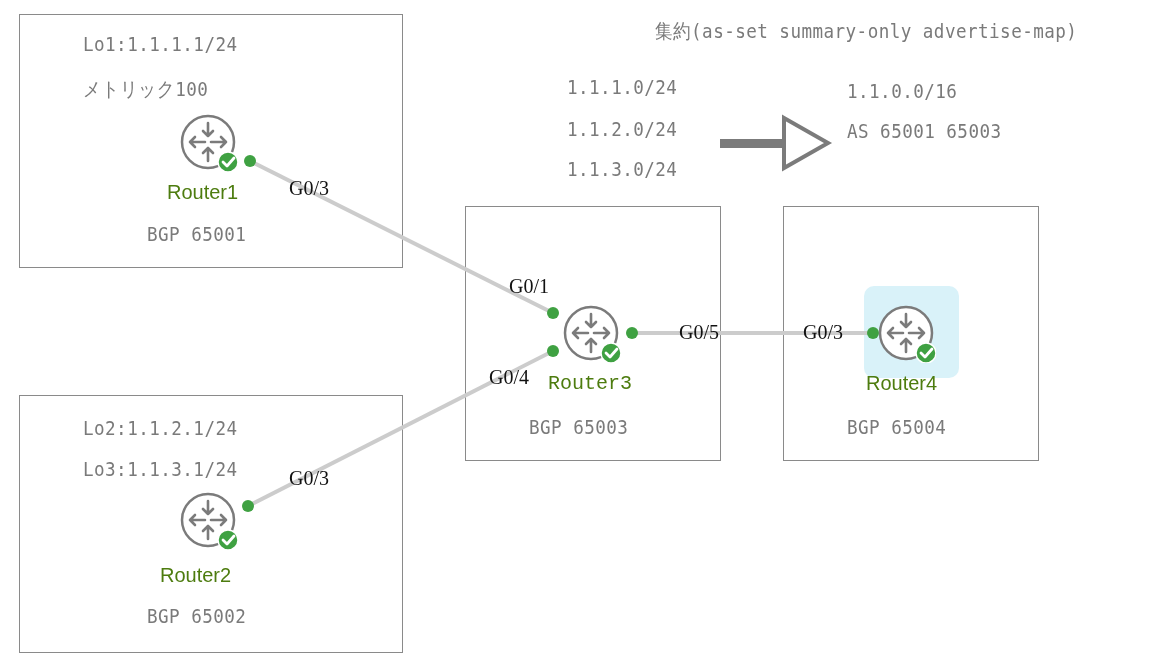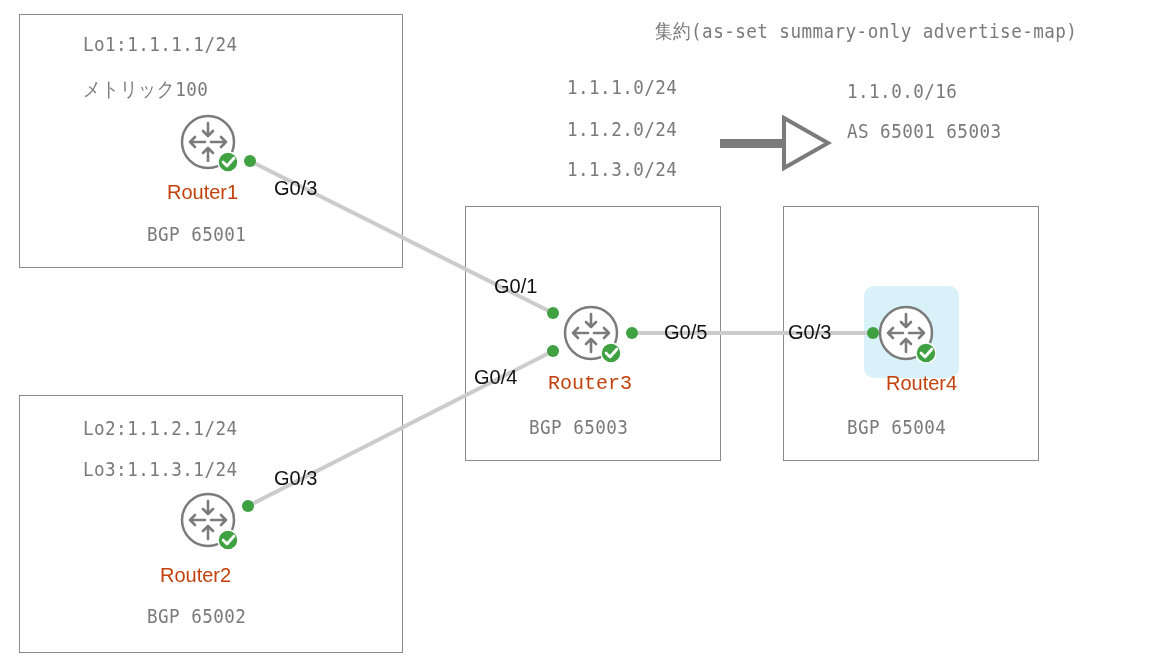--- a/index.html
+++ b/index.html
@@ -1,21 +1,21 @@
 <!DOCTYPE html>
 <html><head>
   <meta charset="utf-8">
   <style>
     html, body { margin: 0; padding: 0; background: #ffffff; }
     body { width: 1170px; height: 662px; position: relative; overflow: hidden; }
     .stage { position: absolute; left: 0; top: 0; width: 1170px; height: 662px; }
     .box { position: absolute; border: 1.5px solid #8a8a8a; background: #ffffff; box-sizing: border-box; }
     .note { position: absolute; font-family: "DejaVu Sans Mono", "Liberation Mono", monospace; color: #7a7a7a; font-size: 20px; letter-spacing: 0.5px; white-space: nowrap; transform: scaleX(0.88); transform-origin: left top; }
-    .rname { position: absolute; font-family: "Liberation Sans", sans-serif; font-size: 20px; color: #c2410c; white-space: nowrap; }
-    .port { position: absolute; font-family: Liberation Sans, sans-serif; font-size: 20px; color: #111; white-space: nowrap; }
+    .rname { position: absolute; font-family: "Liberation Sans", sans-serif; font-size: 20px; color: #4d7c0f; white-space: nowrap; }
+    .port { position: absolute; font-family: Liberation Serif, serif; font-size: 20px; color: #111; white-space: nowrap; margin-left: 15px; }
     svg.links { position: absolute; left: 0; top: 0; }
     .router { position: absolute; width: 60px; height: 60px; }
     .highlight { position: absolute; background: #d9f2f9; border-radius: 10px; }
   </style>
 </head>
 <body>
 
 <div class="stage">
 
   <div class="box" style="left:19px; top:14px; width:384px; height:254px;"></div>
@@ -84,21 +84,21 @@
         <path d="M27 30 H12 M17 25 L12 30 L17 35"></path>
         <path d="M33 30 H48 M43 25 L48 30 L43 35"></path>
       </g>
       <circle cx="50" cy="50" r="10" fill="#3fa142" stroke="#ffffff" stroke-width="1.5"></circle>
       <path d="M45 50 L49 54 L56 46" stroke="#ffffff" stroke-width="2.8" fill="none" stroke-linecap="round" stroke-linejoin="round"></path>
     </svg>
 
   <div class="rname" style="left:167px; top:181px;">Router1</div>
   <div class="rname" style="left:160px; top:564px;">Router2</div>
   <div class="rname" style="left:548px; top:372px;font-family:Liberation Mono, monospace;">Router3</div>
-  <div class="rname" style="left:866px; top:372px;margin-left:20px;">Router4</div>
+  <div class="rname" style="left:866px; top:372px;">Router4</div>
 
   <div class="port" style="left:274px; top:177px;">G0/3</div>
   <div class="port" style="left:494px; top:275px;">G0/1</div>
   <div class="port" style="left:274px; top:467px;">G0/3</div>
   <div class="port" style="left:474px; top:366px;">G0/4</div>
   <div class="port" style="left:664px; top:321px;">G0/5</div>
   <div class="port" style="left:788px; top:321px;">G0/3</div>
 
   <div class="note" style="left:83px; top:32px;">Lo1:1.1.1.1/24</div>
   <div class="note" style="left:83px; top:76px;">メトリック100</div>

